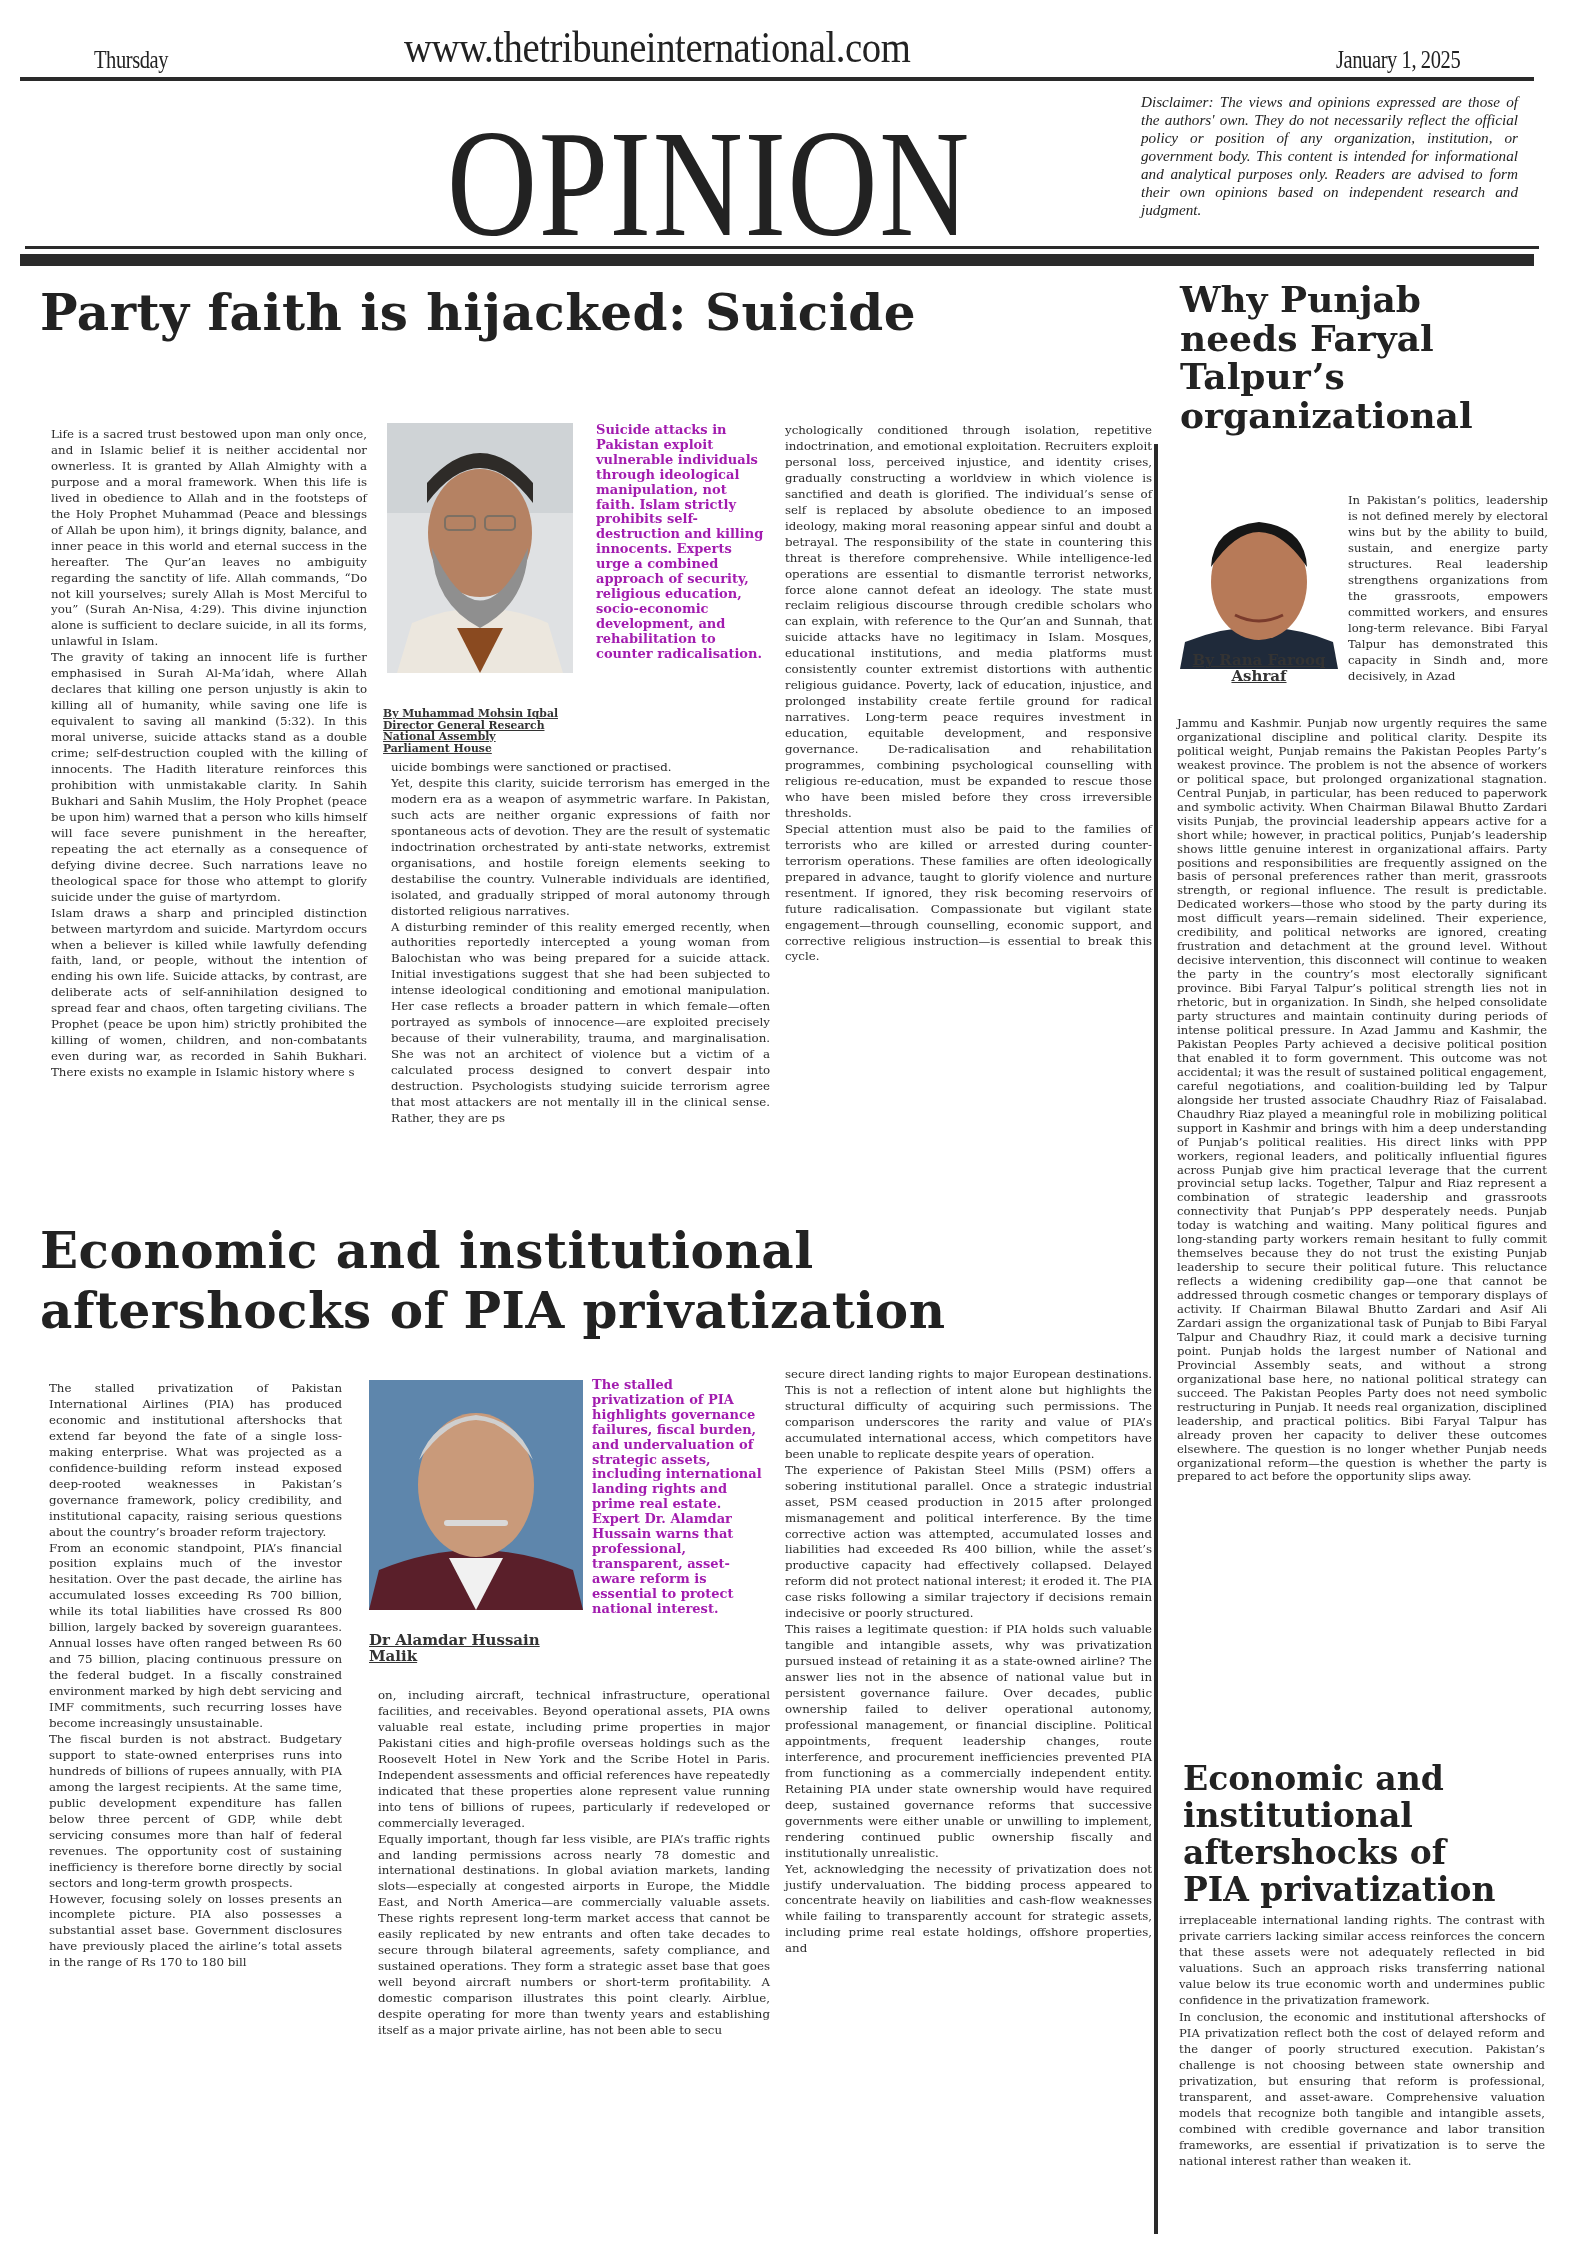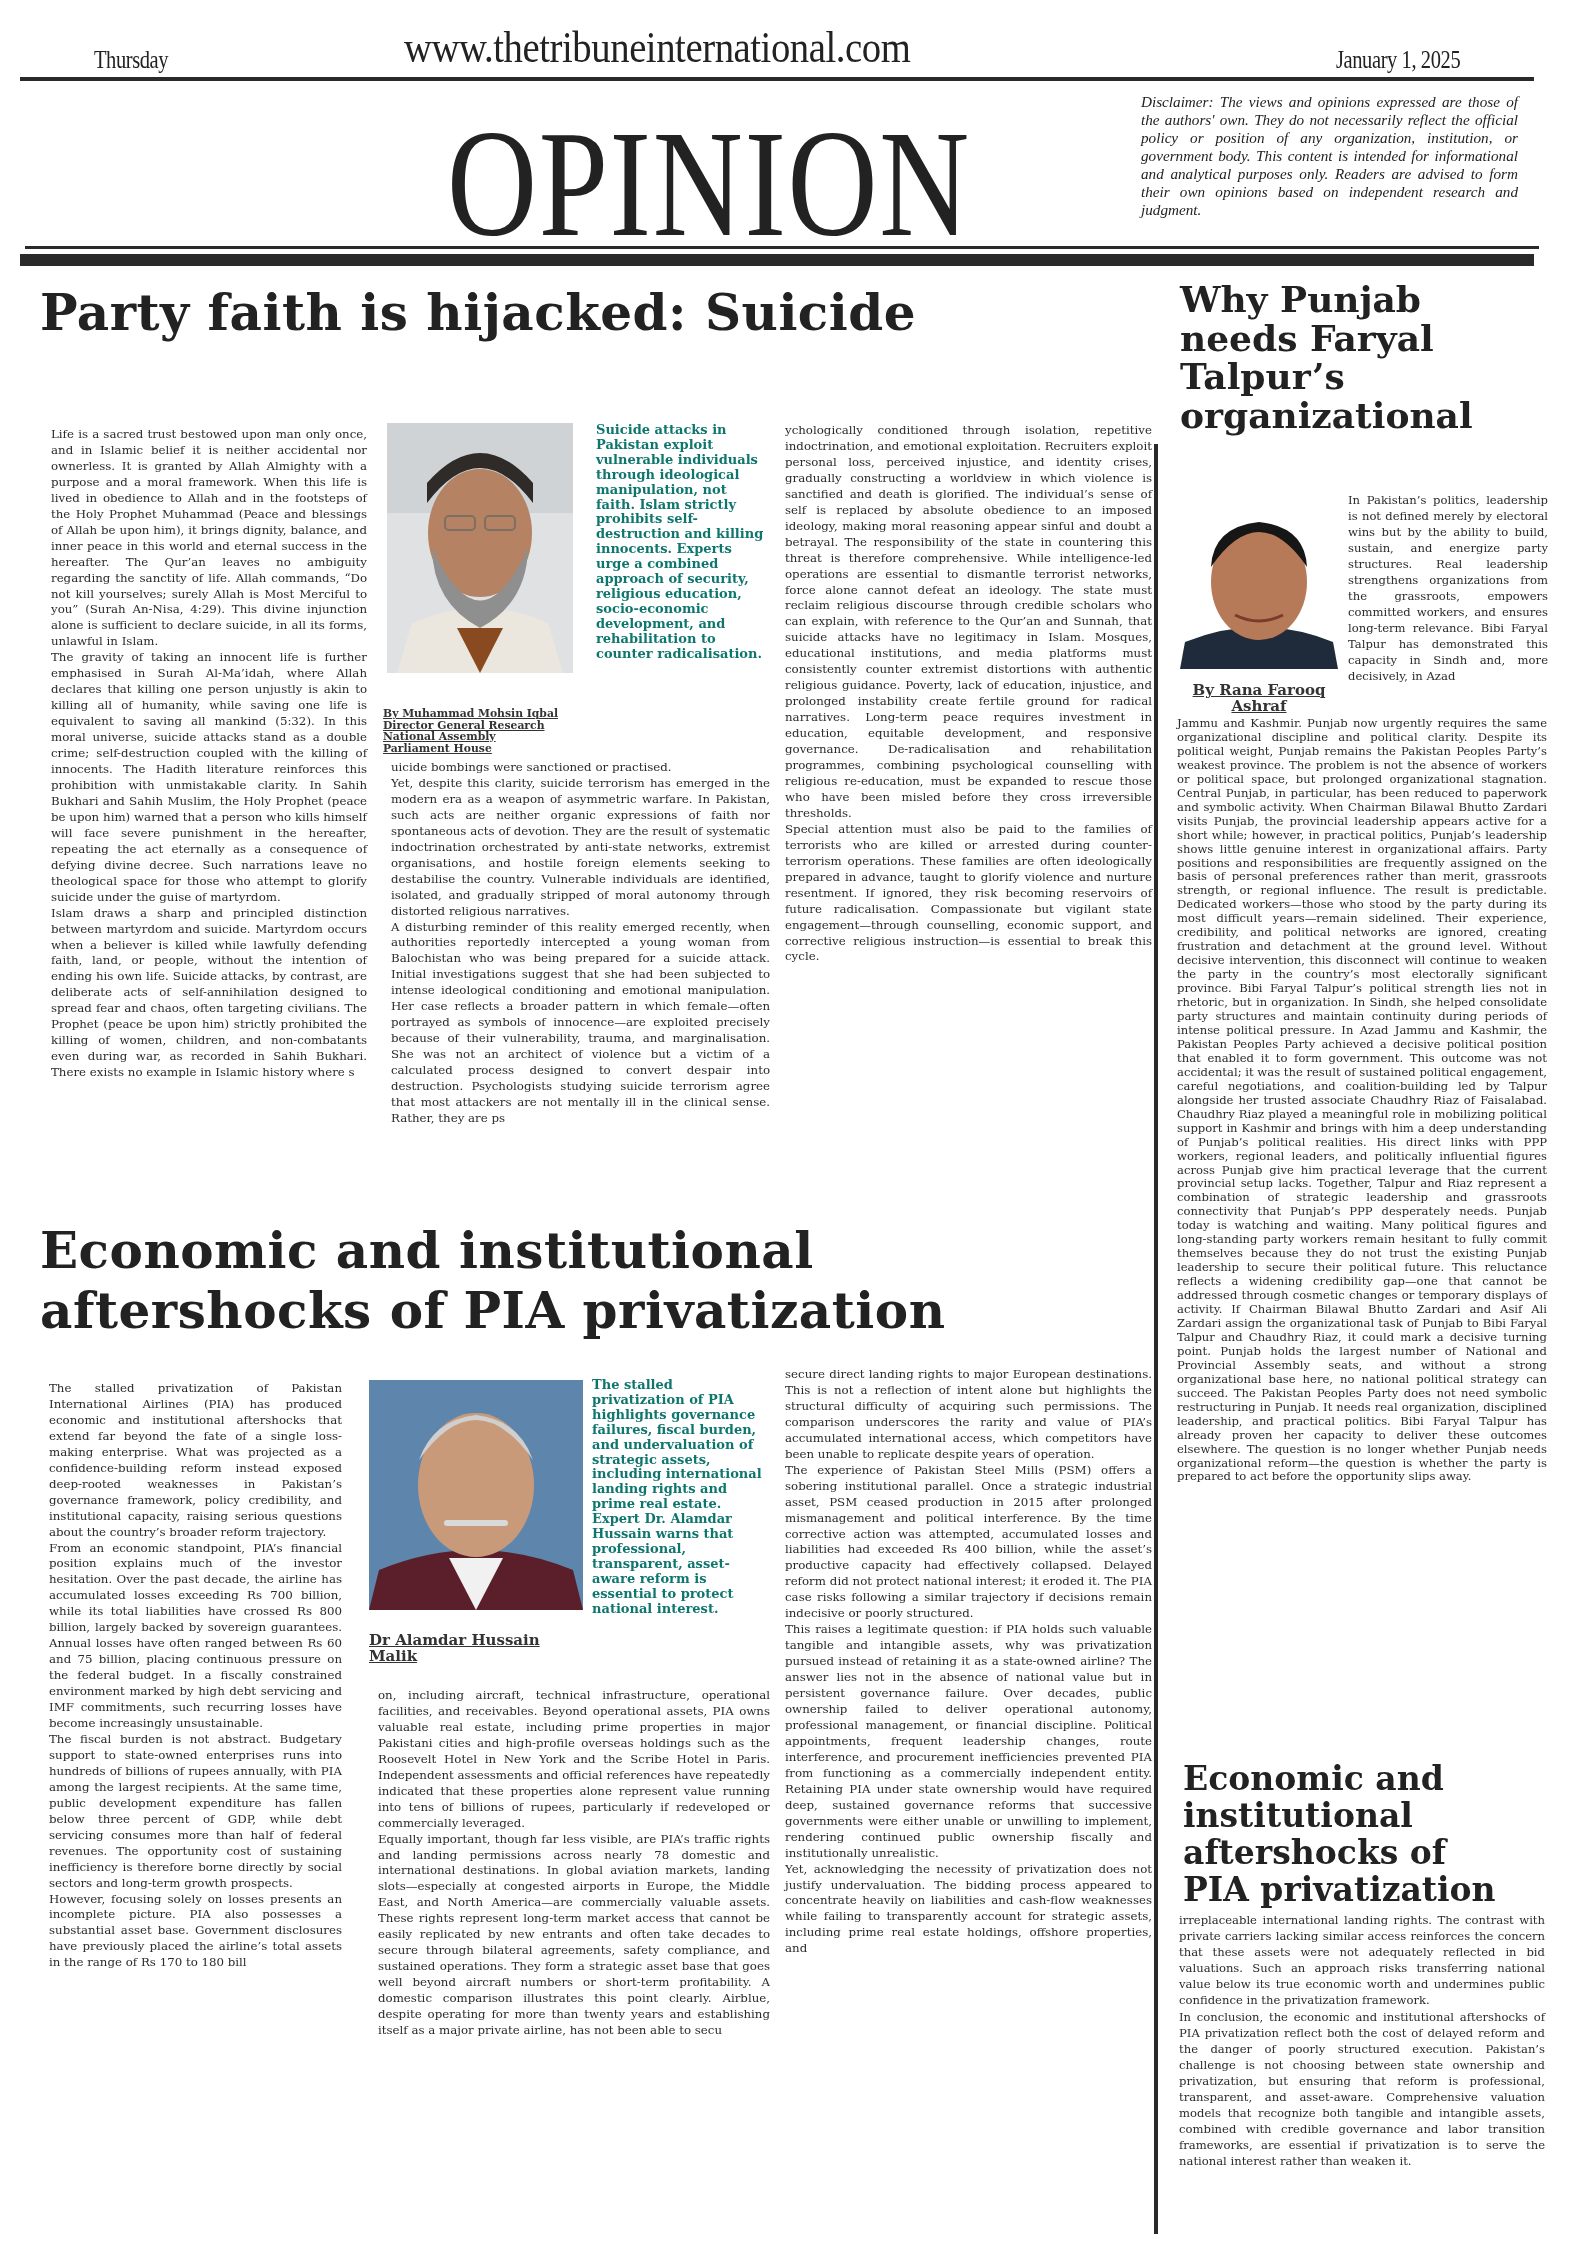--- a/index.html
+++ b/index.html
@@ -14,21 +14,21 @@
   .rule { background: #2a2a2a; position: absolute; }
   .opinion { font-family: "Liberation Serif", serif; font-size: 152px; line-height: 1; transform: scaleX(0.82); transform-origin: left top; color: #222; letter-spacing: 2px; font-weight: normal; }
   .disclaimer { font-family: "Liberation Serif", serif; font-style: italic; font-size: 15.2px; line-height: 18px; text-align: justify; color: #222; }
 
   
   .h-serif { font-family: "DejaVu Serif", serif; font-weight: bold; color: #222; }
 
   
   .body { font-family: "DejaVu Serif", serif; font-size: 11.8px; line-height: 15.95px; text-align: justify; color: #2a2a2a; margin-left: 9px; }
   .body p { margin: 0; }
-  .pull { font-family: "DejaVu Serif", serif; font-weight: bold; font-size: 13px; line-height: 14.9px; color: #0f766e; }
+  .pull { font-family: "DejaVu Serif", serif; font-weight: bold; font-size: 13px; line-height: 14.9px; color: #a21caf; }
   .byline { font-family: "DejaVu Serif", serif; font-weight: bold; font-size: 10.8px; line-height: 11.5px; text-decoration: underline; color: #333; }
   .byline-lg { font-family: "DejaVu Serif", serif; font-weight: bold; font-size: 15px; line-height: 16px; text-decoration: underline; color: #333; }
 
   
   .photo { position: absolute; overflow: hidden; }
   .photo svg { width: 100%; height: 100%; display: block; }
 
   .right-col-body { font-family: "DejaVu Serif", serif; font-size: 11.6px; line-height: 14.7px; text-align: justify; color: #2a2a2a; }
 </style>
 </head>
@@ -150,21 +150,21 @@
   <div class="photo" style="left:1180px; top:497px; width:158px; height:172px;">
     <svg viewBox="0 0 158 172" preserveAspectRatio="none">
       <rect width="158" height="172" fill="#ffffff"></rect>
       <path d="M0 172 L5 145 Q79 115 153 145 L158 172 Z" fill="#1f2a3a"></path>
       <ellipse cx="79" cy="85" rx="48" ry="58" fill="#b77a58"></ellipse>
       <path d="M31 70 Q79 0 127 70 Q125 30 79 25 Q33 30 31 70 Z" fill="#161616"></path>
       <path d="M55 118 Q79 130 103 118" stroke="#7a3b2c" stroke-width="3" fill="none"></path>
     </svg>
   </div>
 
-  <div class="abs byline-lg" style="left:1180px; top:682px; width:158px; text-align:center;">
+  <div class="abs byline-lg" style="left:1180px; top:652px; width:158px; text-align:center;">
     <div>By Rana Farooq</div>
     <div>Ashraf</div>
   </div>
 
   <div class="abs right-col-body" style="left:1348px; top:492px; width:200px; line-height:16px;">In Pakistan’s politics, leadership is not defined merely by electoral wins but by the ability to build, sustain, and energize party structures. Real leadership strengthens organizations from the grassroots, empowers committed workers, and ensures long-term relevance. Bibi Faryal Talpur has demonstrated this capacity in Sindh and, more decisively, in Azad</div>
 
   <div class="abs right-col-body" style="left:1177px; top:717px; width:370px; line-height:13.95px;">Jammu and Kashmir. Punjab now urgently requires the same organizational discipline and political clarity.  Despite its political weight, Punjab remains the Pakistan Peoples Party’s weakest province. The problem is not the absence of workers or political space, but prolonged organizational stagnation. Central Punjab, in particular, has been reduced to paperwork and symbolic activity. When Chairman Bilawal Bhutto Zardari visits Punjab, the provincial leadership appears active for a short while; however, in practical politics, Punjab’s leadership shows little genuine interest in organizational affairs. Party positions and responsibilities are frequently assigned on the basis of personal preferences rather than merit, grassroots strength, or regional influence. The result is predictable. Dedicated workers—those who stood by the party during its most difficult years—remain sidelined. Their experience, credibility, and political networks are ignored, creating frustration and detachment at the ground level. Without decisive intervention, this disconnect will continue to weaken the party in the country’s most electorally significant province. Bibi Faryal Talpur’s political strength lies not in rhetoric, but in organization. In Sindh, she helped consolidate party structures and maintain continuity during periods of intense political pressure. In Azad Jammu and Kashmir, the Pakistan Peoples Party achieved a decisive political position that enabled it to form government. This outcome was not accidental; it was the result of sustained political engagement, careful negotiations, and coalition-building led by Talpur alongside her trusted associate Chaudhry Riaz of Faisalabad. Chaudhry Riaz played a meaningful role in mobilizing political support in Kashmir and brings with him a deep understanding of Punjab’s political realities. His direct links with PPP workers, regional leaders, and politically influential figures across Punjab give him practical leverage that the current provincial setup lacks. Together, Talpur and Riaz represent a combination of strategic leadership and grassroots connectivity that Punjab’s PPP desperately needs. Punjab today is watching and waiting. Many political figures and long-standing party workers remain hesitant to fully commit themselves because they do not trust the existing Punjab leadership to secure their political future. This reluctance reflects a widening credibility gap—one that cannot be addressed through cosmetic changes or temporary displays of activity. If Chairman Bilawal Bhutto Zardari and Asif Ali Zardari assign the organizational task of Punjab to Bibi Faryal Talpur and Chaudhry Riaz, it could mark a decisive turning point. Punjab holds the largest number of National and Provincial Assembly seats, and without a strong organizational base here, no national political strategy can succeed. The Pakistan Peoples Party does not need symbolic restructuring in Punjab. It needs real organization, disciplined leadership, and practical politics. Bibi Faryal Talpur has already proven her capacity to deliver these outcomes elsewhere. The question is no longer whether Punjab needs organizational reform—the question is whether the party is prepared to act before the opportunity slips away.</div>
 </section>
 
 <section>

